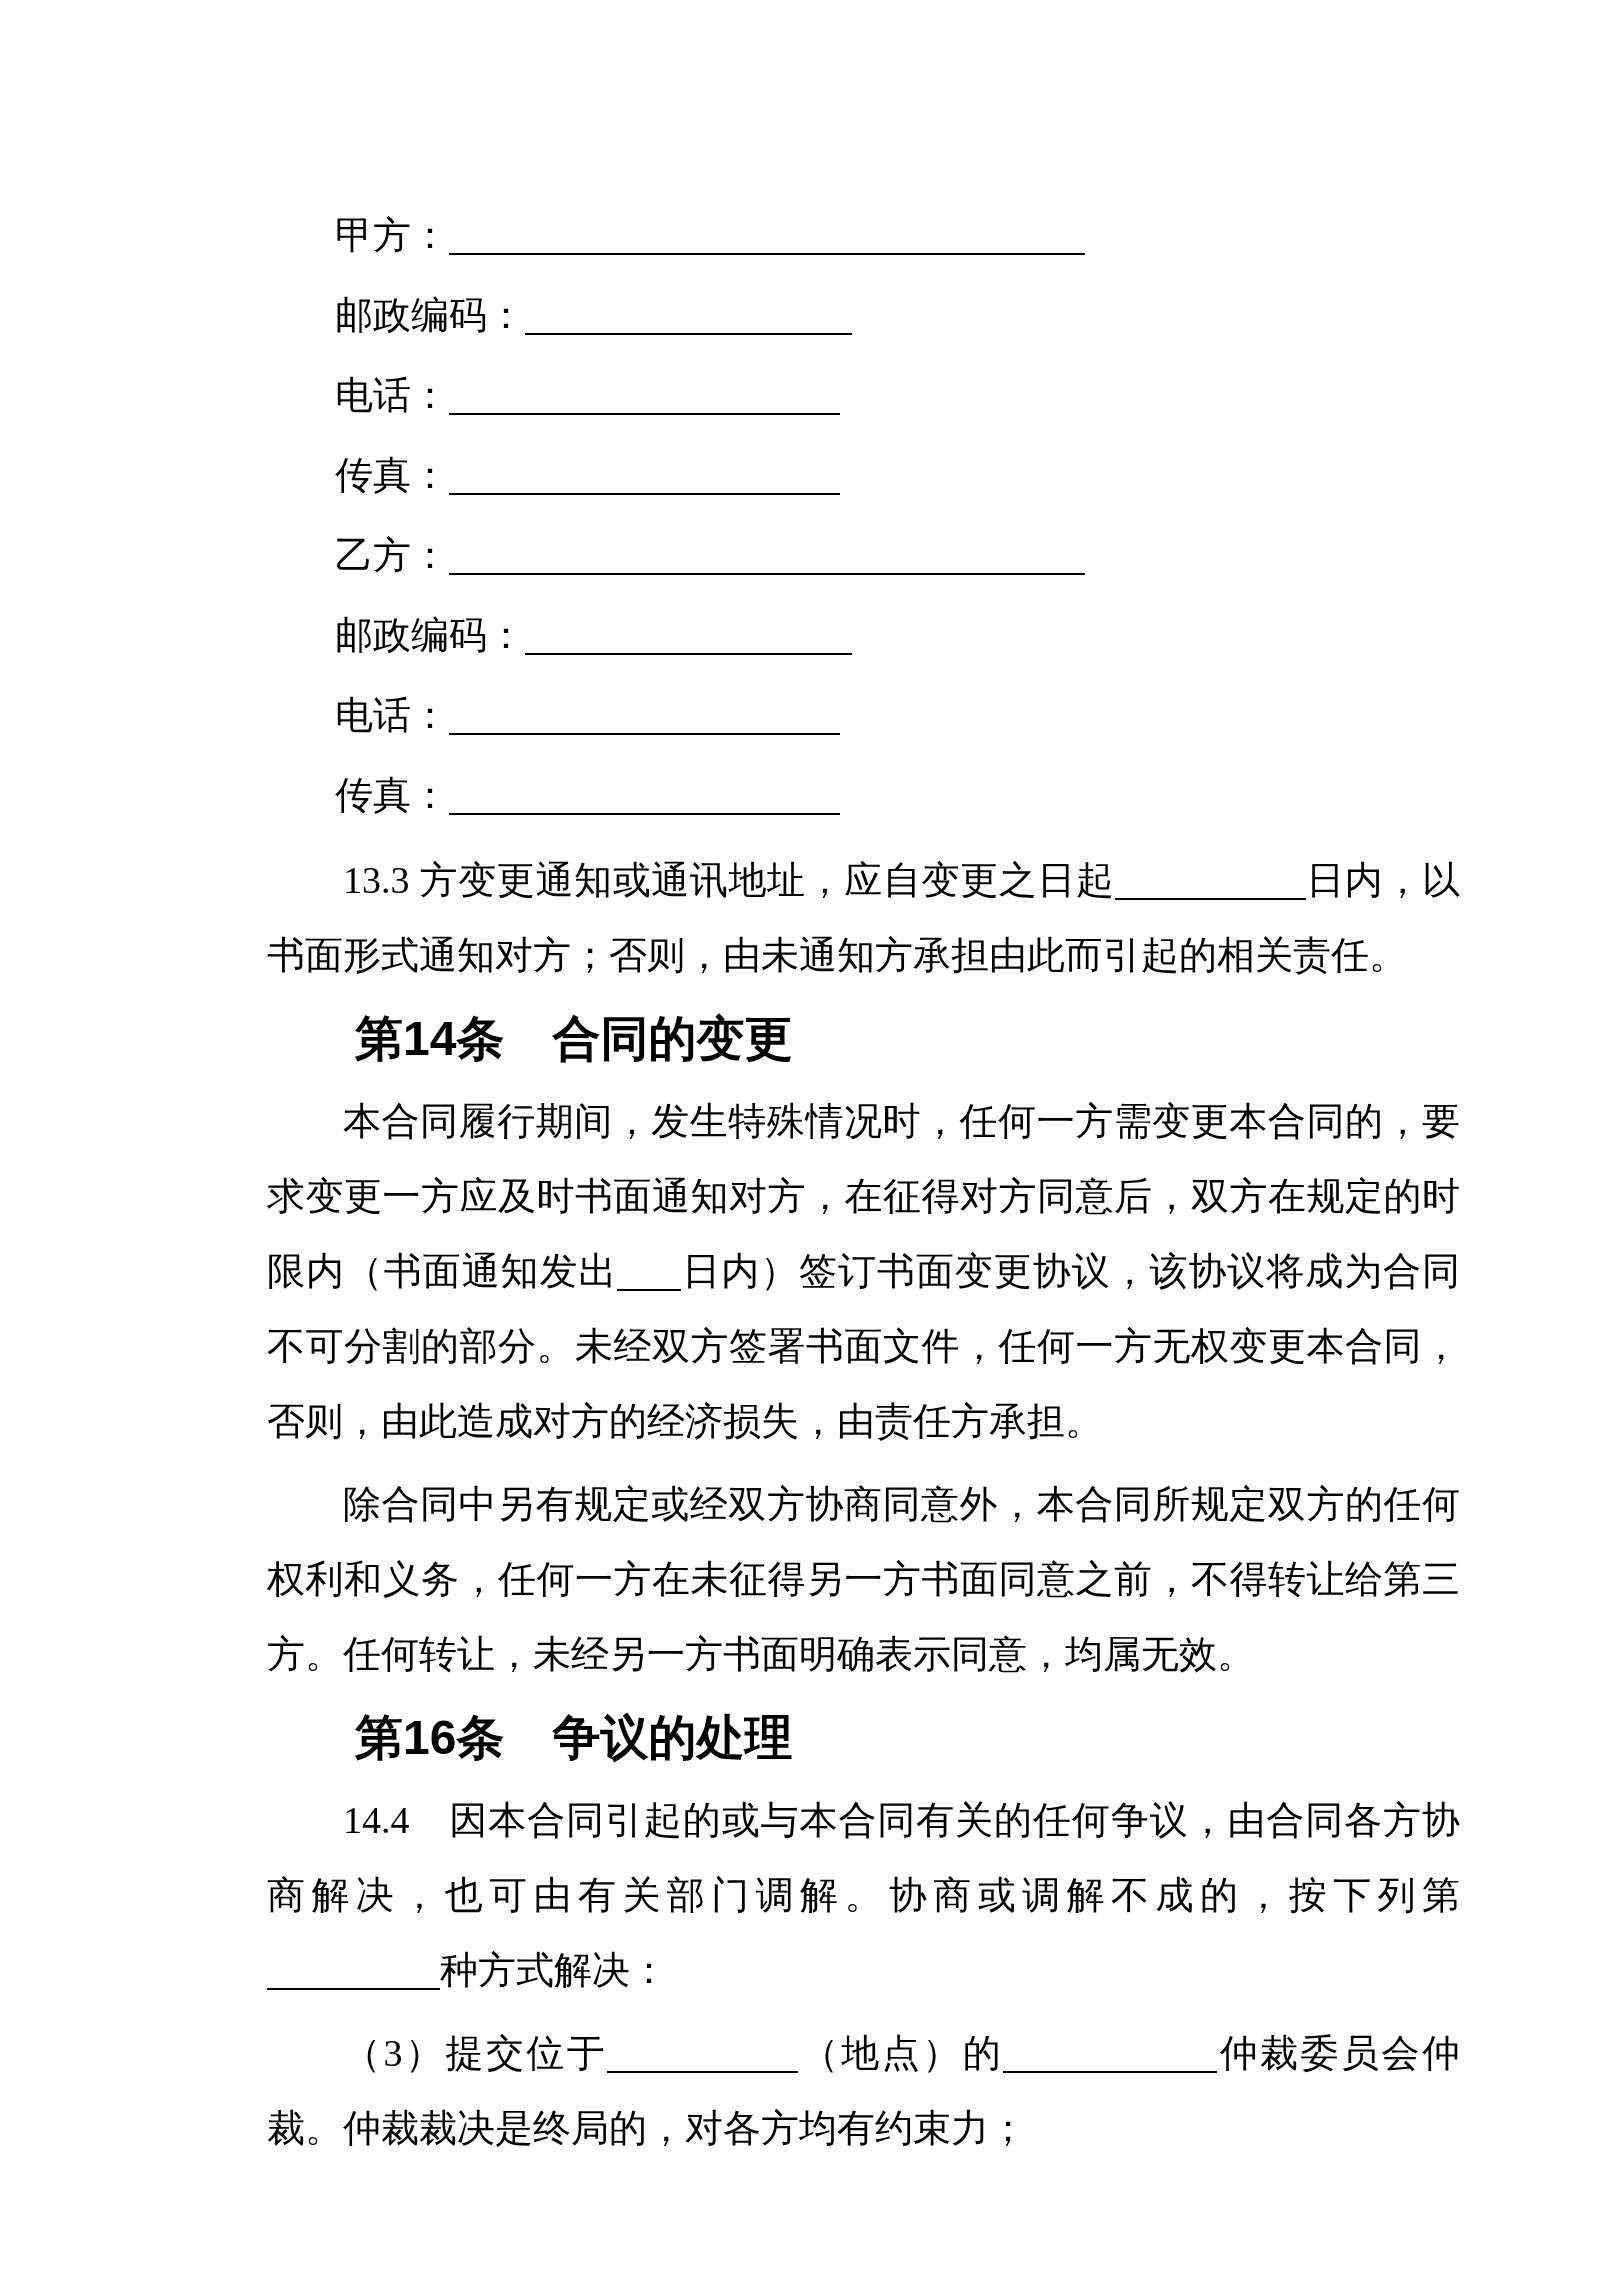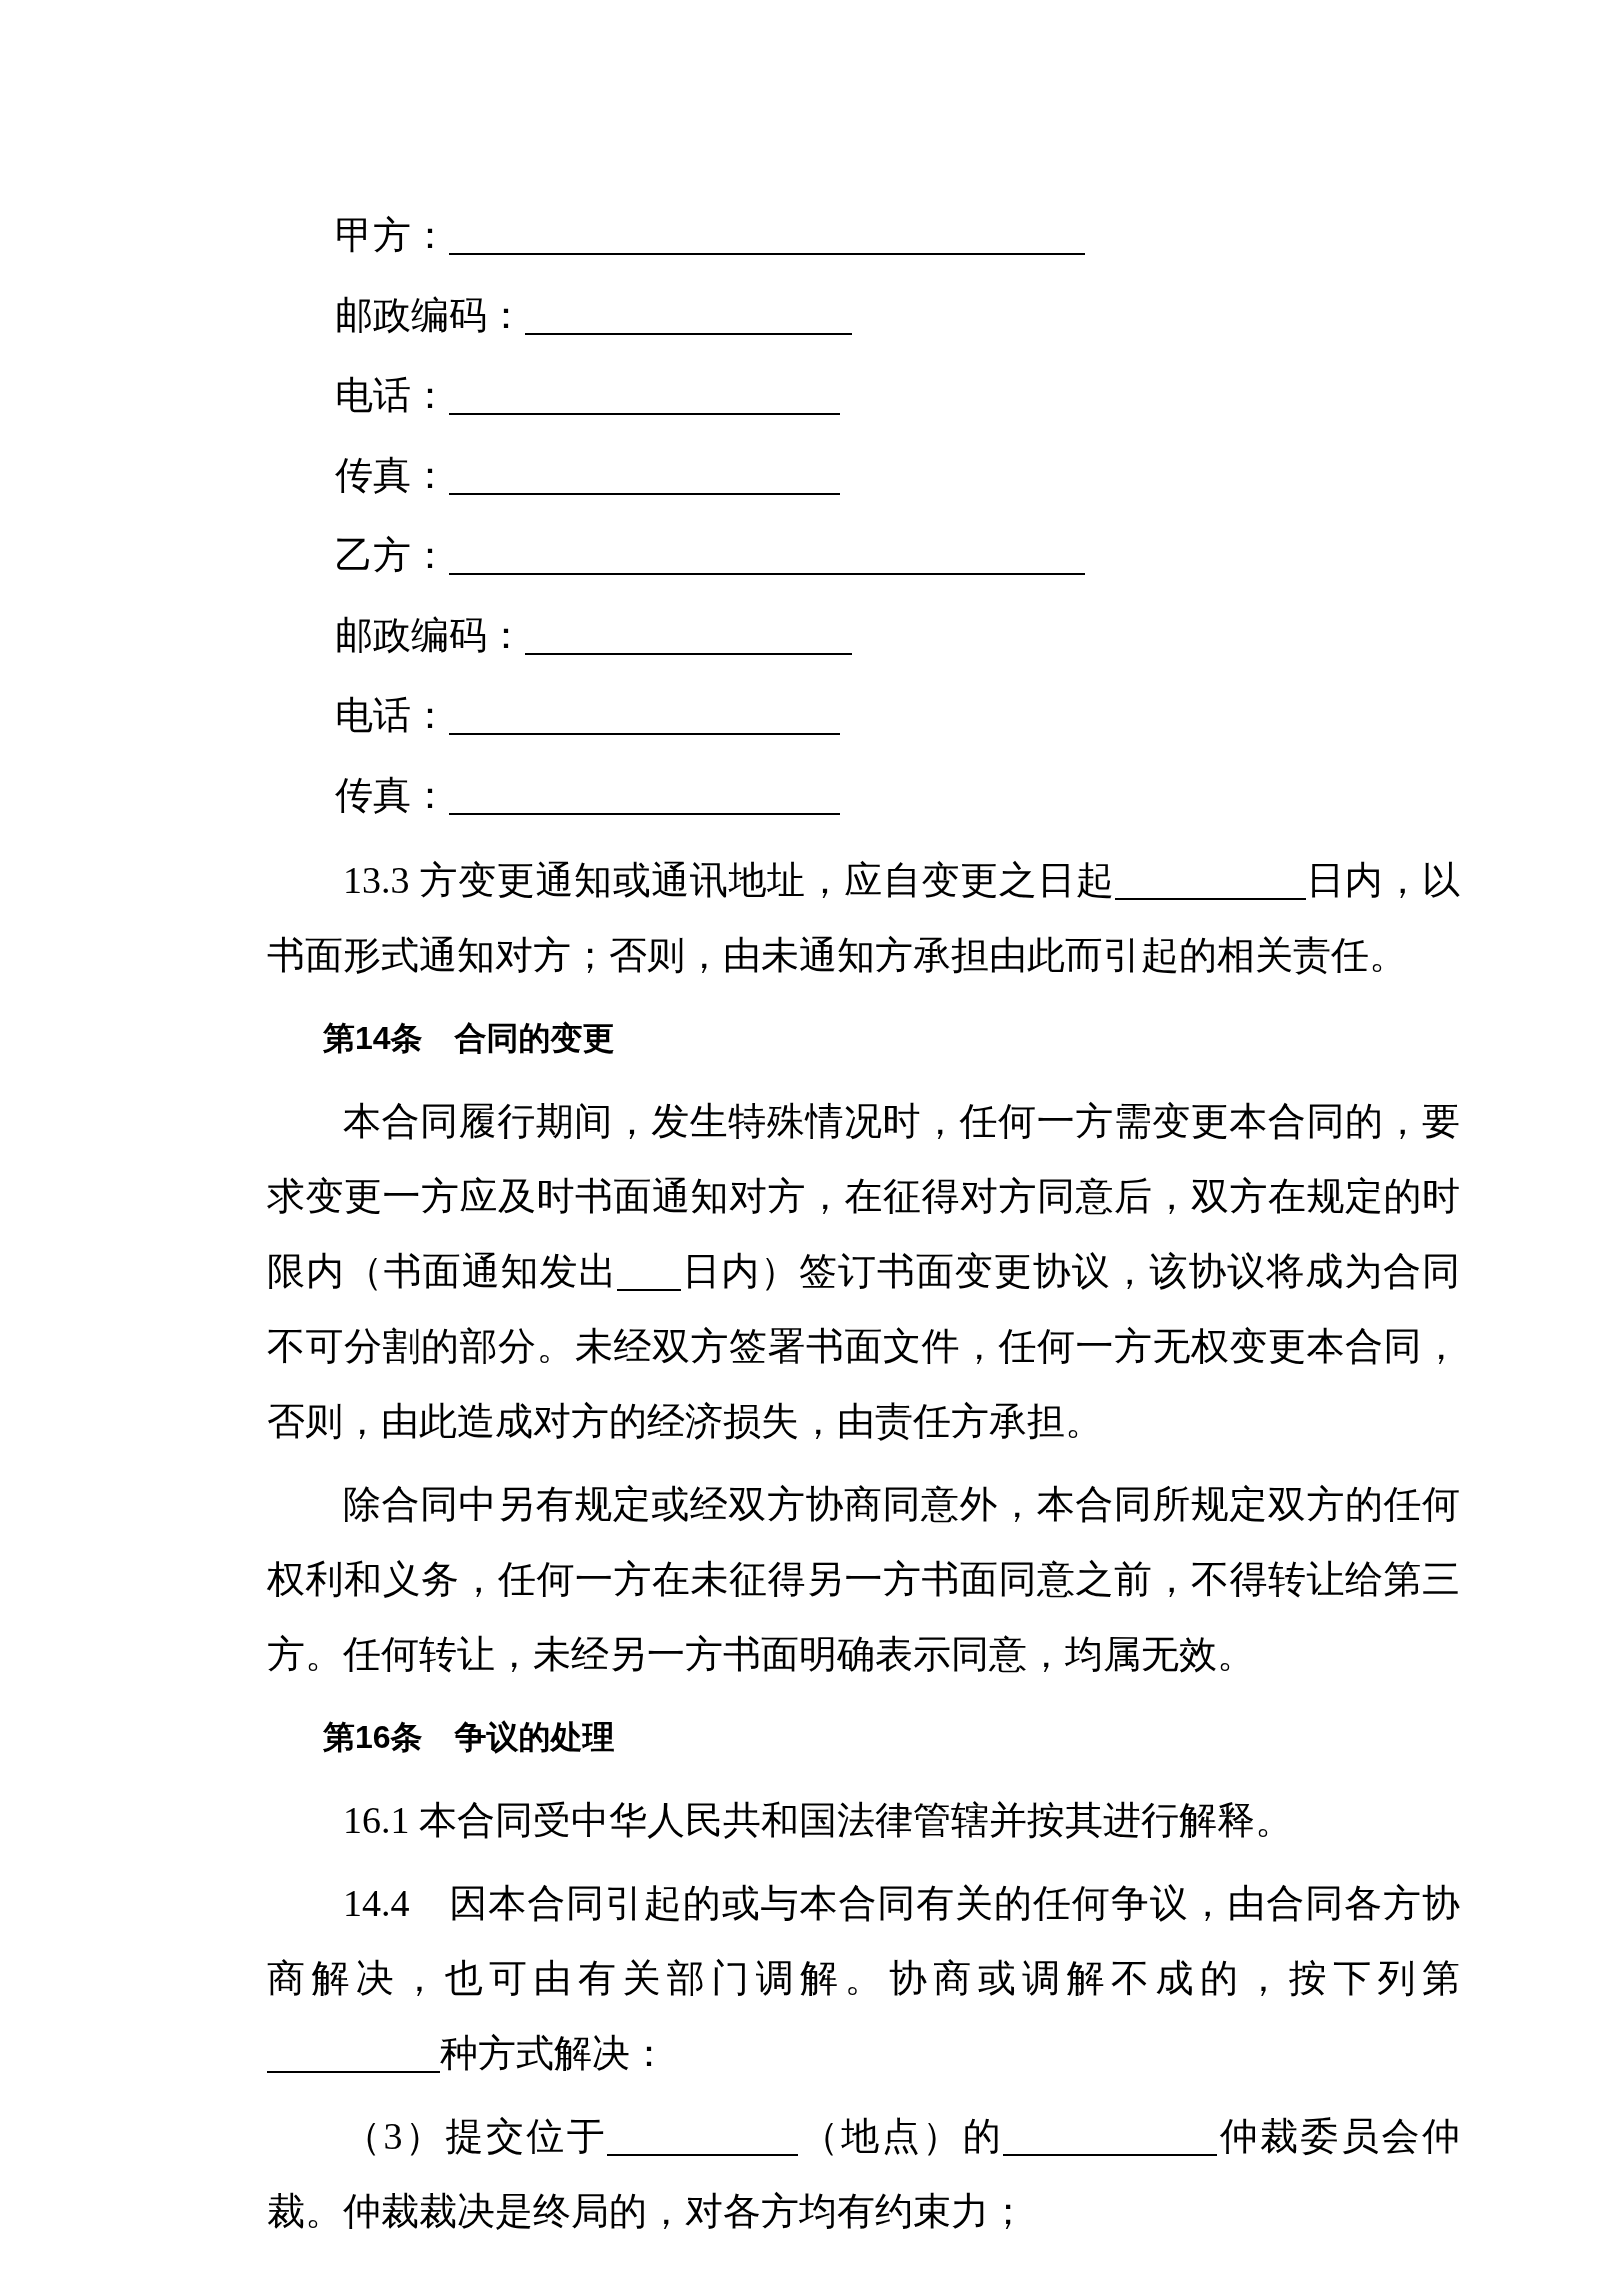--- a/index.html
+++ b/index.html
@@ -41,21 +41,21 @@
   .w190 { width: 173px; }
   .w70  { width: 64px;  }
   .para {
     text-align: justify;
     text-indent: 2em;
     margin: 8px;
   }
   .heading {
     font-family: "Liberation Sans", "DejaVu Sans", sans-serif;
     font-weight: bold;
-    font-size: 32px;
+    font-size: 48px;
     line-height: 75px;
     text-indent: 2em;
     margin: 0;
   }
   .heading .htitle { margin-left: 1em; }
 </style>
 </head>
 <body>
 
 <div class="page">
@@ -91,20 +91,19 @@
 
   <h3 class="heading"><span>第14条</span><span class="htitle">合同的变更</span></h3>
 
   <p class="para"><span>本合同履行期间，发生特殊情况时，任何一方需变更本合同的，要求变更一方应及时书面通知对方，在征得对方同意后，双方在规定的时限内（书面通知发出</span><span class="blank w70"></span><span>日内）签订书面变更协议，该协议将成为合同不可分割的部分。未经双方签署书面文件，任何一方无权变更本合同，否则，由此造成对方的经济损失，由责任方承担。</span></p>
 
 
   <p class="para">除合同中另有规定或经双方协商同意外，本合同所规定双方的任何权利和义务，任何一方在未征得另一方书面同意之前，不得转让给第三方。任何转让，未经另一方书面明确表示同意，均属无效。</p>
 
   <h3 class="heading"><span>第16条</span><span class="htitle">争议的处理</span></h3>
 
-  <p class="para">16.1 本合同受中华人民共和国法律管辖并按其进行解释。</p>
 
   <p class="para"><span>14.4　因本合同引起的或与本合同有关的任何争议，由合同各方协商解决，也可由有关部门调解。协商或调解不成的，按下列第</span><span class="blank w190"></span><span>种方式解决：</span></p>
 
   <p class="para"><span>（3）提交位于</span><span class="blank w210"></span><span>（地点）的</span><span class="blank w235"></span><span>仲裁委员会仲裁。仲裁裁决是终局的，对各方均有约束力；</span></p>
 
 </div>
 
 
 </body></html>

